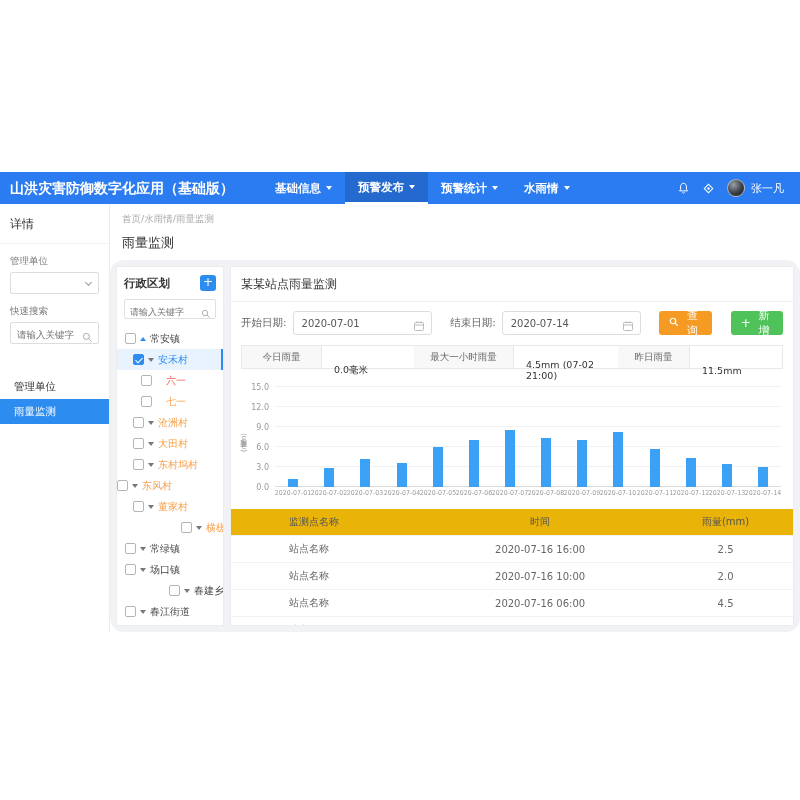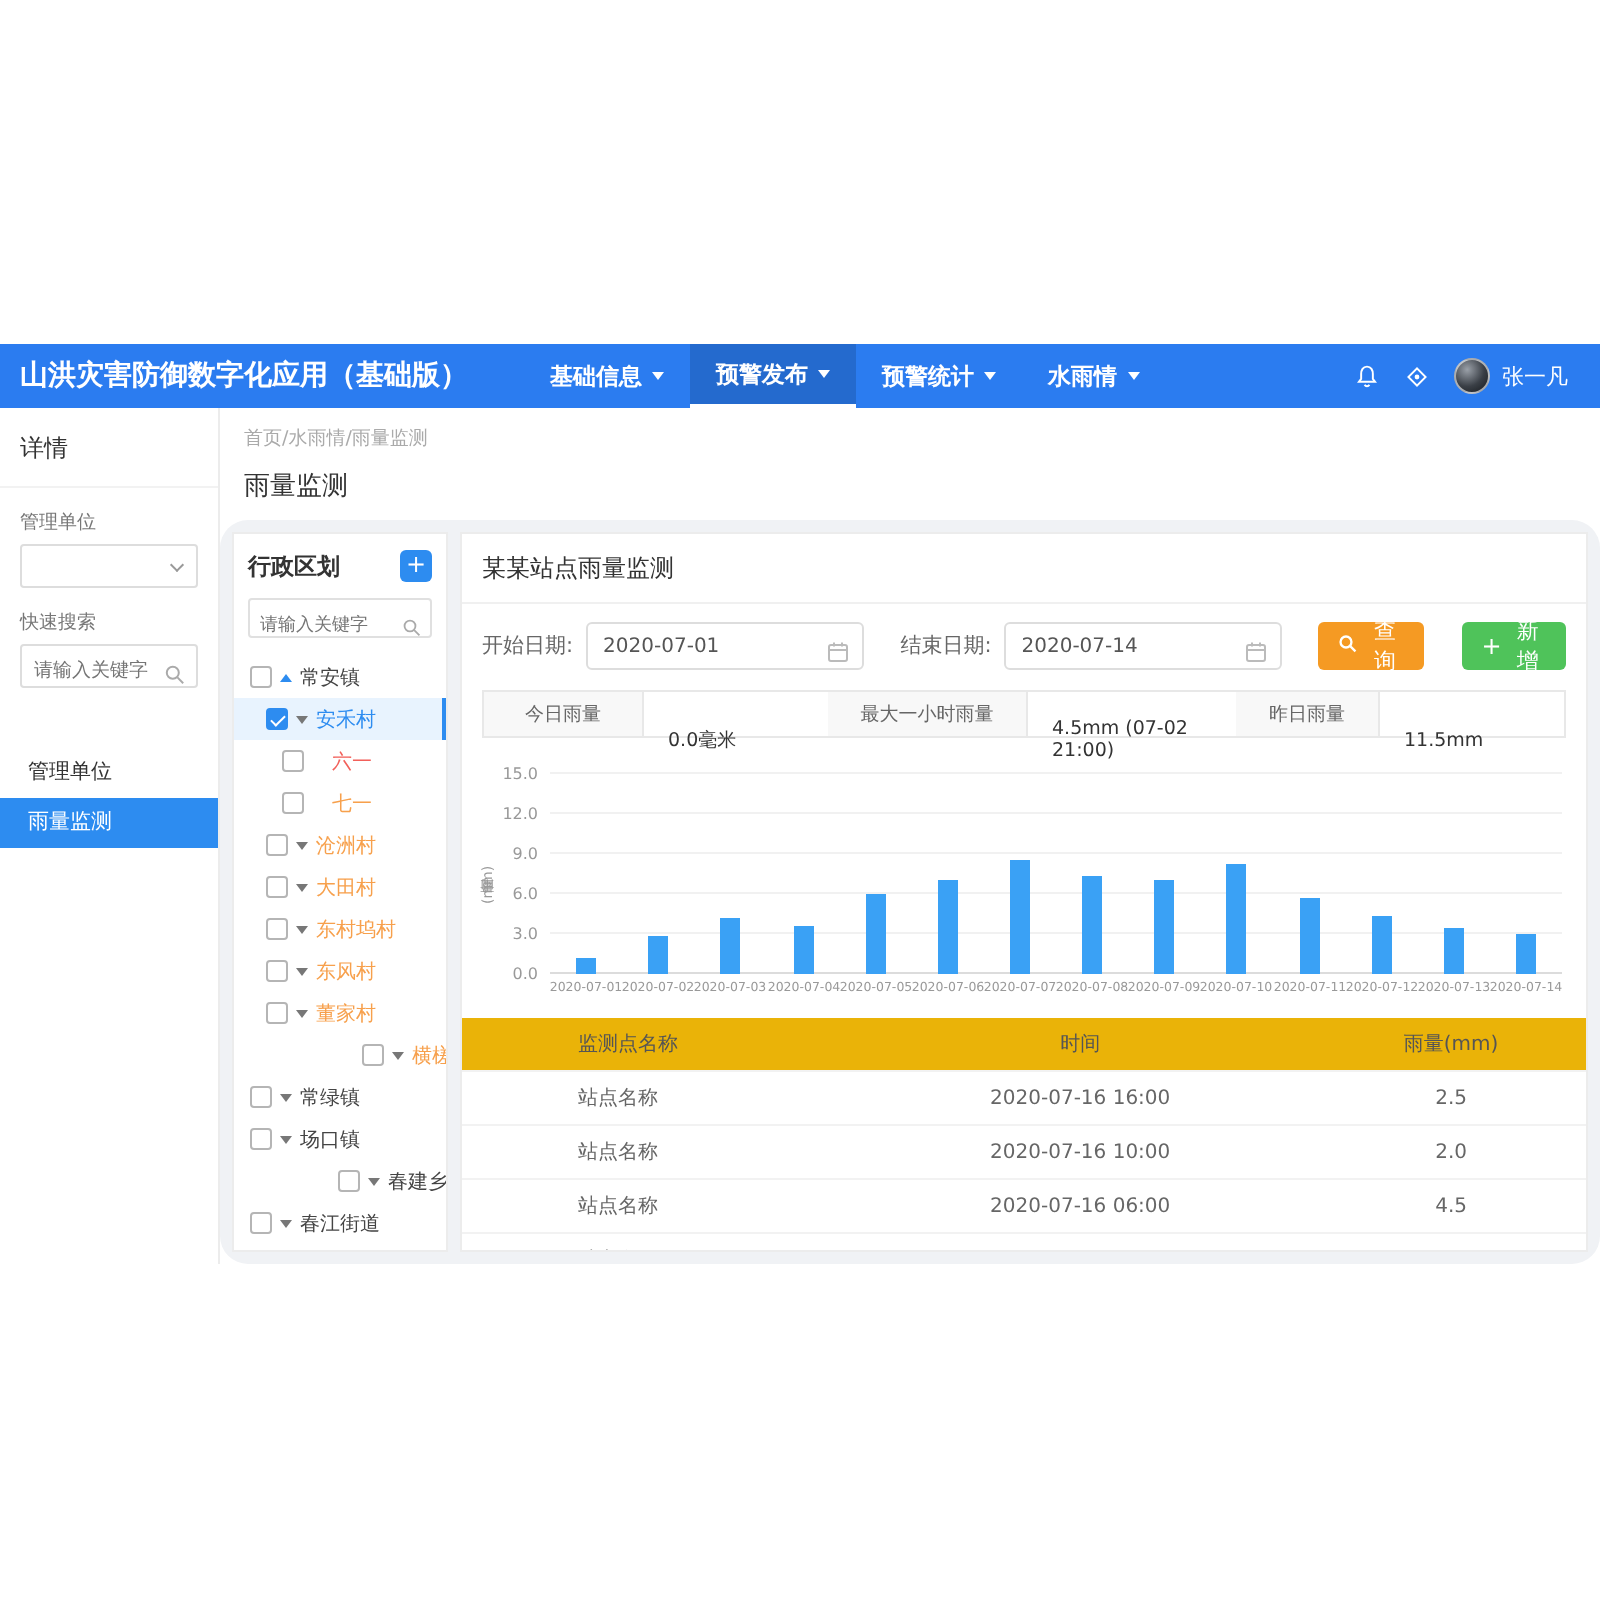--- a/index.html
+++ b/index.html
@@ -210,21 +210,21 @@
             <div class="titem" style="padding-left: 16px;">
               <span class="cb"></span>
               <span class="caret-d"></span>
               <span class="tlabel c-orange">大田村</span>
             </div>
             <div class="titem" style="padding-left: 16px;">
               <span class="cb"></span>
               <span class="caret-d"></span>
               <span class="tlabel c-orange">东村坞村</span>
             </div>
-            <div class="titem" style="padding-left: 16px;">
+            <div class="titem" style="">
               <span class="cb"></span>
               <span class="caret-d"></span>
               <span class="tlabel c-orange">东风村</span>
             </div>
             <div class="titem" style="padding-left: 16px;">
               <span class="cb"></span>
               <span class="caret-d"></span>
               <span class="tlabel c-orange">董家村</span>
             </div>
             <div class="titem" style="padding-left: 16px; margin-left: 48px;">

